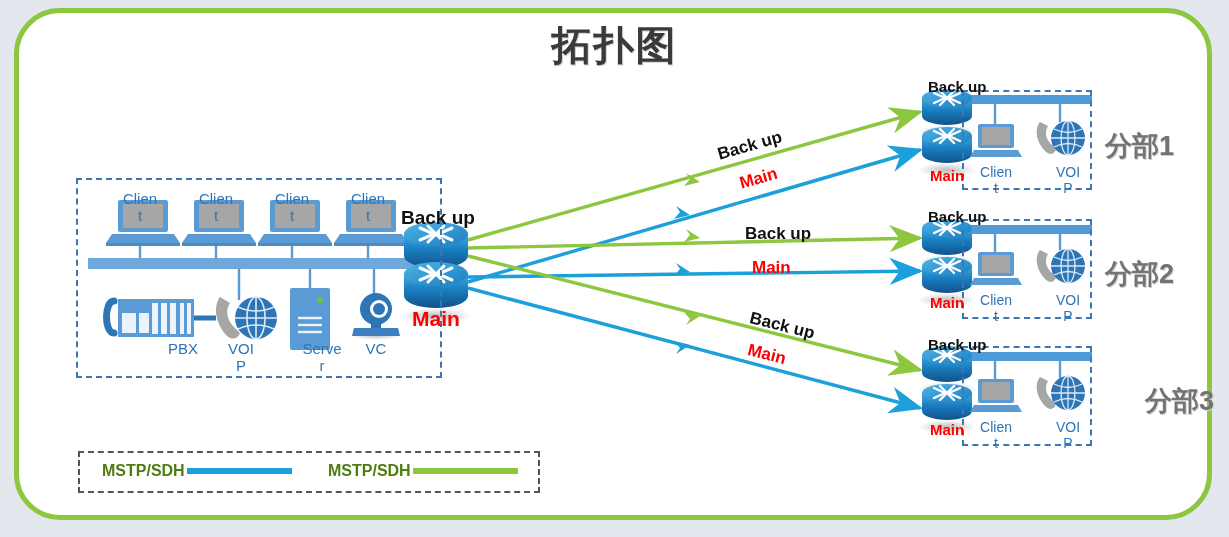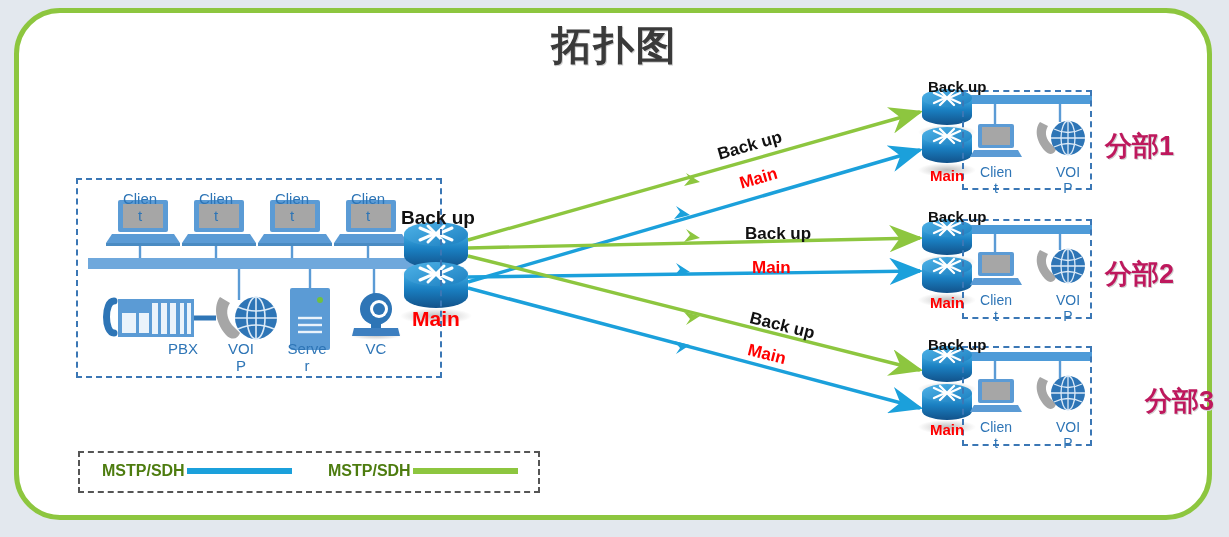--- a/index.html
+++ b/index.html
@@ -62,21 +62,21 @@
   .legend-line{display:inline-block;height:6px;width:105px;margin-left:2px;}
 
   
   .linklabel{
     position:absolute;font-size:17px;font-weight:bold;white-space:nowrap;
     transform-origin:left center;
   }
 
   
   .branch-name{
-    position:absolute;font-size:27px;font-weight:bold;color:#be185d;
+    position:absolute;font-size:27px;font-weight:bold;color:#737373;
     text-shadow:1px 1px 0 #d0d0d0;
   }
 
   svg{position:absolute;left:0;top:0;overflow:visible;}
   .svg-layer{position:absolute;left:0;top:0;width:1229px;height:537px;pointer-events:none;}
 </style>
 </head>
 <body>
 
 <div id="stage">
@@ -378,21 +378,21 @@
     <span>t</span>
   </div>
 
   <div class="cap cap-wide" style="left:148px;top:340px;">
     <span>PBX</span>
   </div>
   <div class="cap cap-wide" style="left:206px;top:340px;">
     <span>VOI</span><br>
     <span>P</span>
   </div>
-  <div class="cap cap-wide" style="left:272px;top:340px;">
+  <div class="cap cap-wide" style="left:287px;top:340px;">
     <span>Serve</span><br>
     <span>r</span>
   </div>
   <div class="cap cap-wide" style="left:341px;top:340px;">
     <span>VC</span>
   </div>
 
   <div class="lbl blk" style="left:401px;top:207px;font-size:19px;">Back up</div>
   <div class="lbl red" style="left:412px;top:307px;font-size:21px;">Main</div>
 

